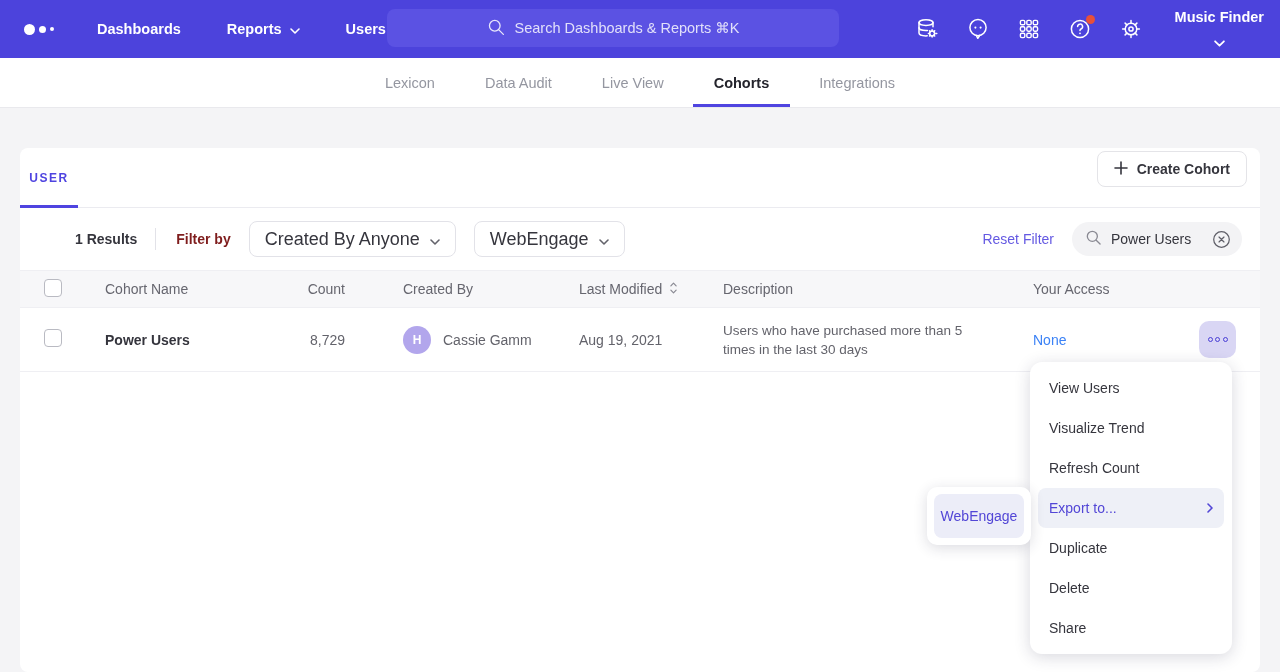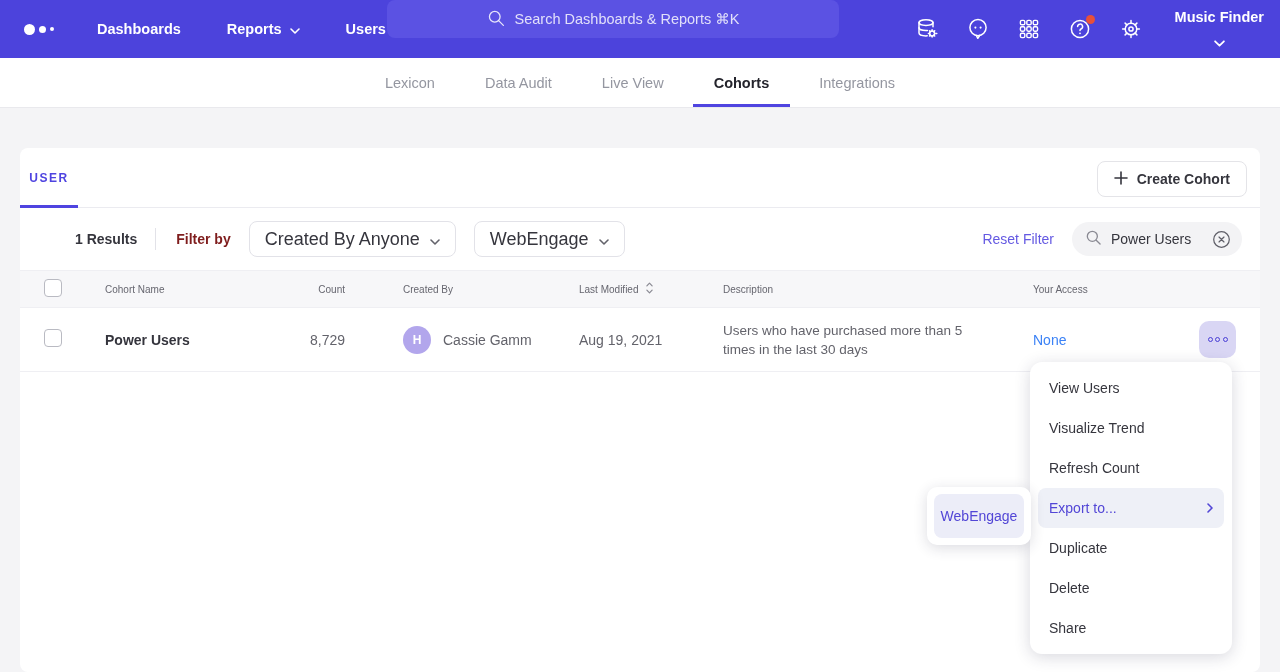--- a/index.html
+++ b/index.html
@@ -6,58 +6,58 @@
   html,body { width:1280px; height:672px; overflow:hidden; font-family:"Liberation Sans",sans-serif; background:#f4f4f6; }
 
   
   .topbar { position:relative; height:58px; background:#4c43dc; display:flex; align-items:center; color:#fff; }
   .logo { display:flex; align-items:center; gap:4px; margin-left:24px; width:46px; }
   .logo .d1 { width:11px; height:11px; border-radius:50%; background:#fff; }
   .logo .d2 { width:7px; height:7px; border-radius:50%; background:#fff; }
   .logo .d3 { width:4px; height:4px; border-radius:50%; background:#fff; }
   .top-nav { display:flex; align-items:center; gap:46px; margin-left:27px; font-size:14.5px; font-weight:600; }
   .top-nav .nav-item { display:flex; align-items:center; gap:8px; cursor:pointer; }
-  .topbar-search { position:absolute; left:387px; top:0; width:452px; height:38px; background:#5b52e3; border-radius:8px;
+  .topbar-search { position:absolute; left:387px; top:9px; width:452px; height:38px; background:#5b52e3; border-radius:8px;
     display:flex; align-items:center; justify-content:center; gap:10px; color:rgba(255,255,255,.82); font-size:14.5px; cursor:text; }
   .topbar-right { position:absolute; right:16px; top:0; height:58px; display:flex; align-items:center; gap:25px; }
   .tb-icon { width:26px; height:26px; display:flex; align-items:center; justify-content:center; cursor:pointer; position:relative; }
   .badge { position:absolute; top:-1px; right:-2px; width:9px; height:9px; border-radius:50%; background:#e8503a; }
   .project-switch { display:flex; align-items:center; gap:9px; font-size:14.5px; font-weight:700; cursor:pointer; margin-left:6px;flex-direction:column; }
 
   
   .tabbar { height:50px; background:#fff; border-bottom:1px solid #e9e9ed; display:flex; justify-content:center; gap:8px; }
   .tab { padding:0 21px; display:flex; align-items:center; font-size:14.5px; color:#9496a0; position:relative; cursor:pointer; }
   .tab.active { color:#24242c; font-weight:600; }
   .tab.active::after { content:""; position:absolute; left:0; right:0; bottom:0; height:3px; background:#4f44e0; }
 
   
   .main { padding:40px 20px 0; }
   .card { position:relative; background:#fff; border-radius:8px; height:524px; }
   .card-tabs { height:60px; border-bottom:1px solid #ebebf0; position:relative; }
   .user-tab { position:absolute; left:0; top:0; height:100%; width:58px; display:flex; align-items:center; justify-content:center;
     color:#4f44e0; font-size:12px; font-weight:700; letter-spacing:1.6px; cursor:pointer; }
   .user-tab::after { content:""; position:absolute; left:0; right:0; bottom:-1px; height:3px; background:#4f44e0; }
-  .create-btn { position:absolute; right:13px; top:13px; height:36px; padding:8px 16px; border:1px solid #e4e4e8; border-radius:8px;
+  .create-btn { position:absolute; right:13px; top:3px; height:36px; padding:8px 16px; border:1px solid #e4e4e8; border-radius:8px;
     background:#fff; display:flex; align-items:center; gap:9px; font-size:14px; font-weight:600; color:#35353d; cursor:pointer; }
 
   
   .filter-row { height:62px; display:flex; align-items:center; padding:0 18px 0 55px; gap:18px; }
   .results { font-size:14px; font-weight:700; color:#35353d; }
   .v-div { width:1px; height:22px; background:#e2e2e8; }
   .filter-by { font-size:14px; font-weight:700; color:#7f1d1d; margin-left:2px; }
   .pill { height:36px; border:1px solid #e2e2e8; border-radius:8px; background:#fff; display:flex; align-items:center; gap:10px;
     padding:0 15px; font-size:18px; font-weight:400; color:#35353d; cursor:pointer; }
   .spacer { flex:1; }
   .reset-link { font-size:14px; color:#6459e2; cursor:pointer; }
   .search-pill { height:34px; border-radius:17px; background:#f3f3f5; display:flex; align-items:center; gap:9px; padding:0 11px 0 13px; }
   .search-pill input { border:none; outline:none; background:transparent; font-family:"Liberation Sans",sans-serif; font-size:14px; color:#35353d; width:92px; }
 
   
   .grid-row { display:grid; grid-template-columns:61px 182px 78px 214px 144px 310px 1fr 64px; padding:0 24px; align-items:center; }
-  .thead { height:38px; background:#f7f7f9; border-top:1px solid #efeff3; border-bottom:1px solid #efeff3; font-size:10px; color:#66666f; }
+  .thead { height:38px; background:#f7f7f9; border-top:1px solid #efeff3; border-bottom:1px solid #efeff3; font-size:14px; color:#66666f; }
   .trow { height:64px; border-bottom:1px solid #efeff3; font-size:14px; color:#63636b; }
   .col-count { text-align:right; padding-right:20px; }
   .col-created { padding-left:38px; display:flex; align-items:center; gap:12px; }
   .checkbox { width:18px; height:18px; border:1.5px solid #b9bac2; border-radius:4px; background:#fff; cursor:pointer; }
   .cohort-name { color:#35353d; font-weight:600; }
   .avatar { width:28px; height:28px; border-radius:50%; background:#b2a6ec; color:#fff; font-size:12px; font-weight:700;
     display:flex; align-items:center; justify-content:center; }
   .desc { font-size:13.5px; line-height:19px; max-width:262px; }
   .access { color:#3b82f6; }
   .more-btn { justify-self:end; width:37px; height:37px; border-radius:10px; background:#d9d6f4; display:flex; align-items:center;

